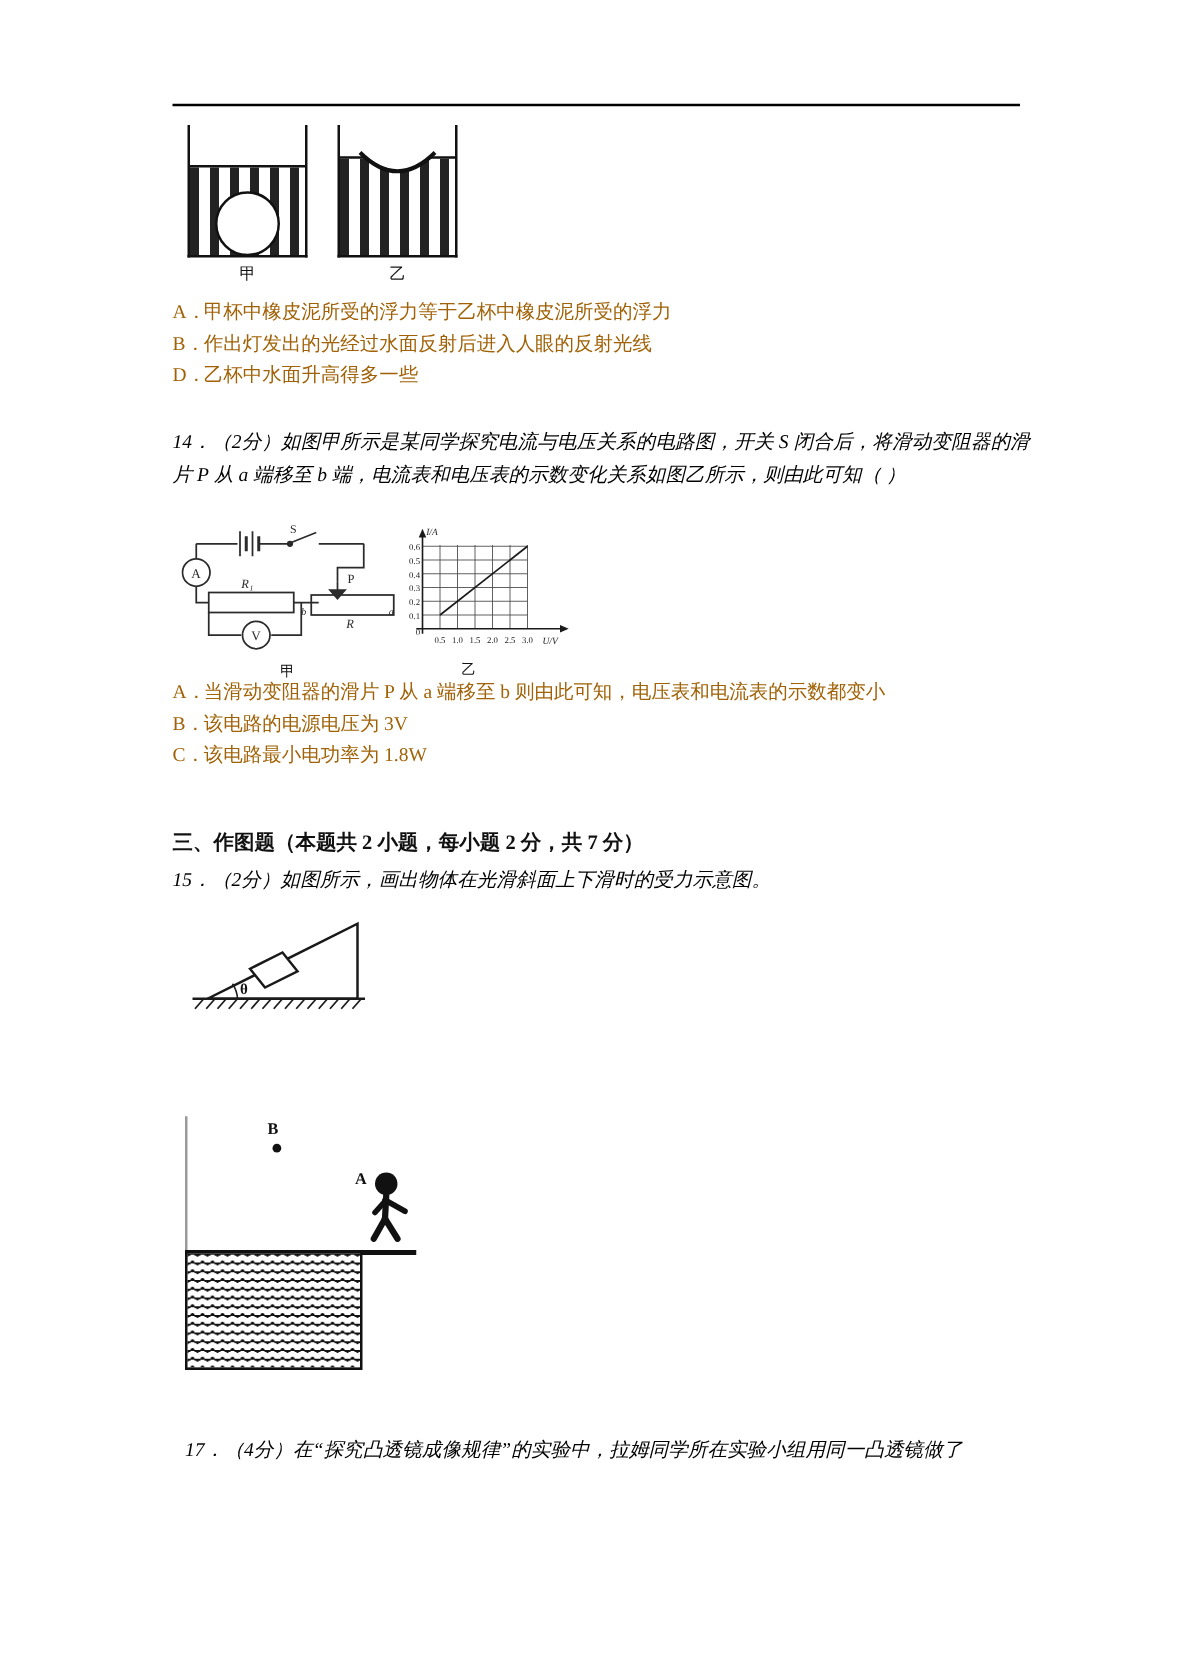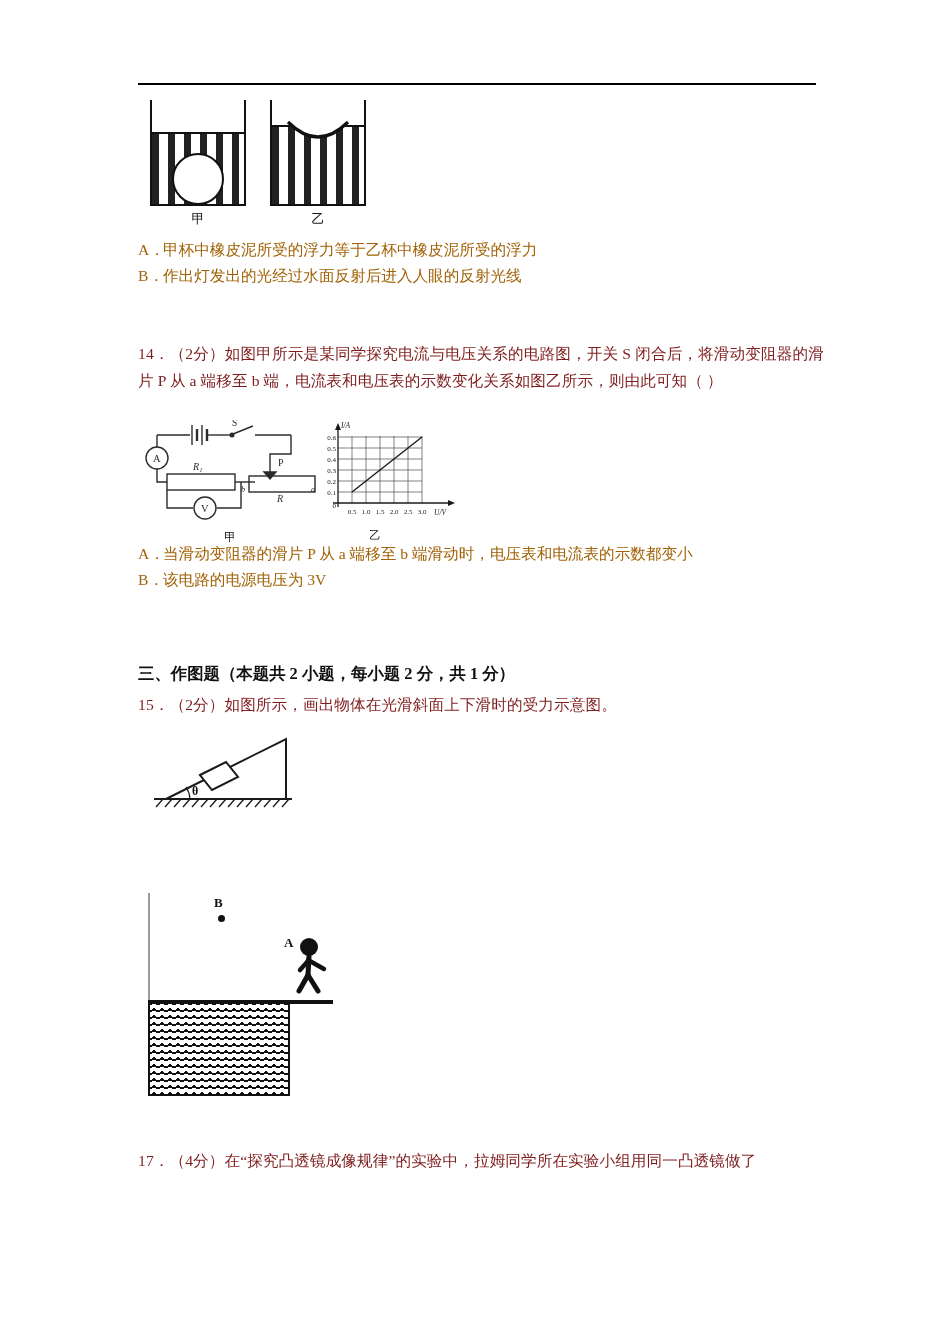--- a/index.html
+++ b/index.html
@@ -27,21 +27,22 @@
     top: 83px;
     width: 678px;
     height: 0;
     border-top: 2px solid #000;
   }
   .qtext {
     font-size: 15.6px;
     line-height: 27px;
     text-align: justify;
     letter-spacing: 0.1px;
-    color: #7f1d1d;
+    color: #000000;
+    font-style: italic;
   }
   .opt {
     font-size: 15.6px;
     line-height: 25.5px;
     color: #a16207;
     white-space: nowrap;
   }
   .opt .lbl {
     display: inline-block;
     width: 25px;
@@ -129,20 +130,23 @@
       <div class="cap" style="left:0px;top:110px;width:96px;">乙</div>
     </div>
   </div>
 
   <div style="position:absolute;left:138px;top:237px;width:690px;">
     <div class="opt">
       <span class="lbl">A．</span><span>甲杯中橡皮泥所受的浮力等于乙杯中橡皮泥所受的浮力</span>
     </div>
     <div class="opt">
       <span class="lbl">B．</span><span>作出灯发出的光经过水面反射后进入人眼的反射光线</span>
+    </div>
+    <div class="opt">
+      <span class="lbl">D．</span><span>乙杯中水面升高得多一些</span>
     </div>
   </div>
 
   <div class="qtext" style="position:absolute;left:138px;top:340px;width:686px;">
     <span>14．</span><span>（2分）</span><span>如图甲所示是某同学探究电流与电压关系的电路图，开关 S 闭合后，将滑动变阻器的滑片 P 从 a 端移至 b 端，电流表和电压表的示数变化关系如图乙所示，则由此可知（    ）</span>
   </div>
 
   <div style="position:absolute;left:145px;top:420px;width:350px;height:125px;">
 
     <div class="circuit" style="position:absolute;left:0px;top:0px;width:180px;height:125px;">
@@ -240,28 +244,31 @@
           <text x="93" y="94">2.5</text>
           <text x="107" y="94">3.0</text>
         </g>
       </svg>
       <div style="text-align:center;font-size:11.5px;margin-top:-4px;color:#111;width:120px;">乙</div>
     </div>
   </div>
 
   <div style="position:absolute;left:138px;top:541px;width:700px;">
     <div class="opt">
-      <span class="lbl">A．</span><span>当滑动变阻器的滑片 P 从 a 端移至 b 端滑动时，电压表和电流表的示数都变小</span>
+      <span class="lbl">A．</span><span>当滑动变阻器的滑片 P 从 a 端移至 b 则由此可知，电压表和电流表的示数都变小</span>
     </div>
     <div class="opt">
       <span class="lbl">B．</span><span>该电路的电源电压为 3V</span>
     </div>
-  </div>
-
-  <div class="sec-head" style="position:absolute;left:138px;top:660px;width:690px;">三、作图题（本题共 2 小题，每小题 2 分，共 1 分）</div>
+    <div class="opt">
+      <span class="lbl">C．</span><span>该电路最小电功率为 1.8W</span>
+    </div>
+  </div>
+
+  <div class="sec-head" style="position:absolute;left:138px;top:660px;width:690px;">三、作图题（本题共 2 小题，每小题 2 分，共 7 分）</div>
 
   <div class="qtext" style="position:absolute;left:138px;top:691px;width:690px;">
     <span>15．</span><span>（2分）</span><span>如图所示，画出物体在光滑斜面上下滑时的受力示意图。</span>
   </div>
 
   <div class="incline" style="position:absolute;left:150px;top:733px;width:175px;height:82px;">
     <svg width="175" height="82" viewBox="0 0 175 82">
 
       <g stroke="#1a1a1a" stroke-width="2" fill="none">
         <path d="M 16 66 L 136 6 L 136 66 Z"></path>
@@ -316,17 +323,17 @@
     </svg>
 
     <div style="position:absolute;left:140px;top:107px;width:45px;height:4px;background:#111;"></div>
 
     <div style="position:absolute;left:0px;top:107px;width:142px;height:96px;border:2.5px solid #111;border-top:3px solid #111;box-sizing:border-box;">
       <div class="wave-fill" style="position:absolute;left:0;top:0;right:0;bottom:0;"></div>
     </div>
   </div>
 
 
-  <div class="qtext" style="position:absolute;left:138px;top:1147px;width:690px;">
+  <div class="qtext" style="position:absolute;left:148px;top:1147px;width:690px;">
     <span>17．</span><span>（4分）</span><span>在“探究凸透镜成像规律”的实验中，拉姆同学所在实验小组用同一凸透镜做了</span>
   </div>
 
 </div>
 
 </body></html>

